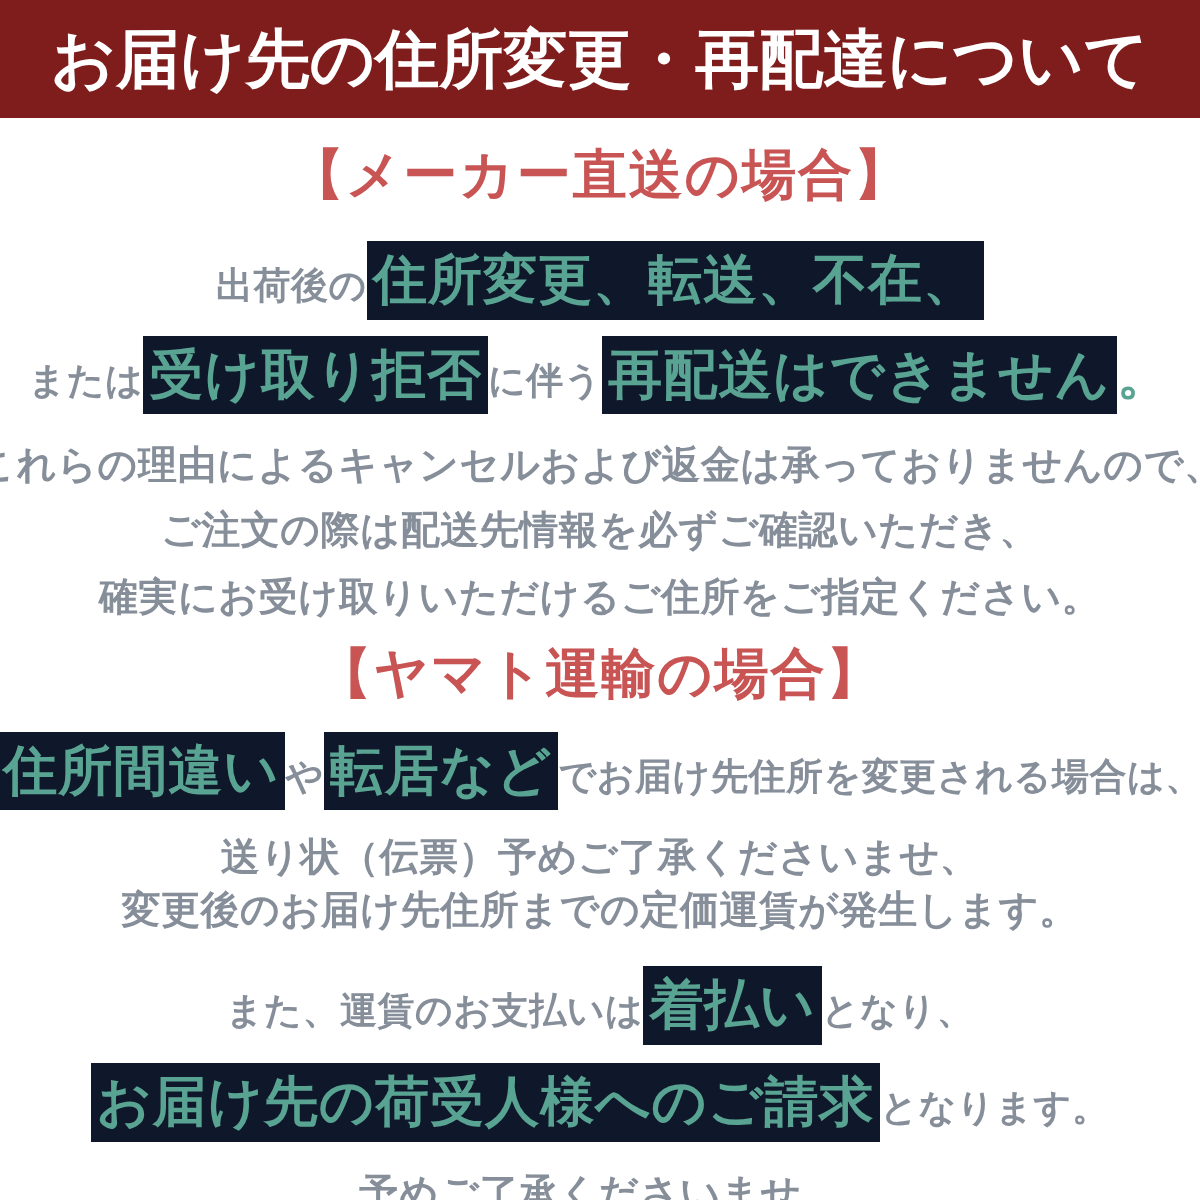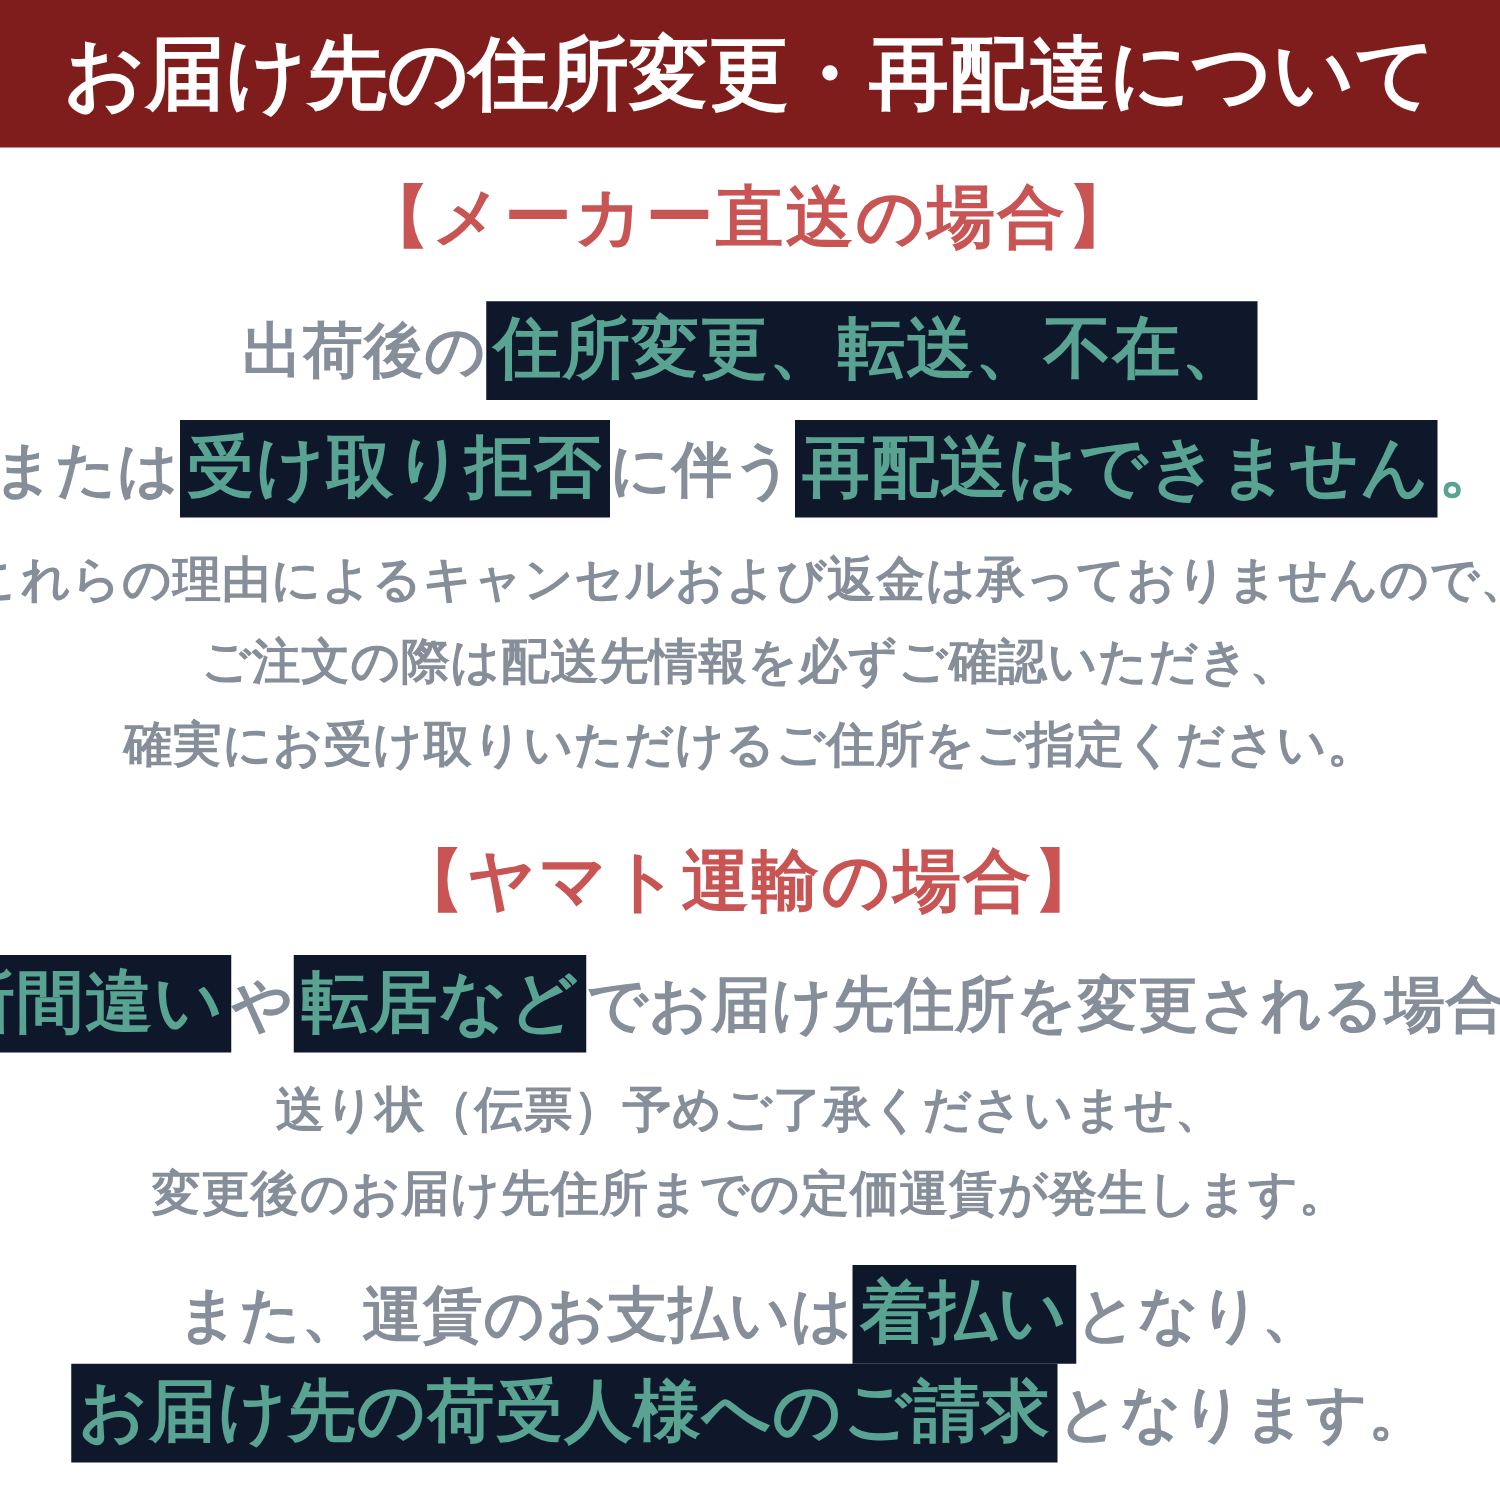--- a/index.html
+++ b/index.html
@@ -53,35 +53,35 @@
     letter-spacing: 1px;
   }
   .hl {
     background: #0f172a;
     padding: 6px 6px 8px 6px;
   }
   .gray {
     color: #868e9a;
     font-weight: 600;
   }
-  .g-inline { font-size: 48px; letter-spacing: 0.5px; }
+  .g-inline { font-size: 37px; letter-spacing: 0.5px; }
   .g-para   { font-size: 39px; letter-spacing: 0.5px; }
   
   .mt-h1   { margin-top: 24px; }
   .mt-l3   { margin-top: 34px; }
   .mt-l4   { margin-top: 16px; }
   .mt-l5   { margin-top: 28px; }
   .mt-l6   { margin-top: 18px; }
   .mt-l7   { margin-top: 20px; }
-  .mt-h2   { margin-top: 52px; }
+  .mt-h2   { margin-top: 20px; }
   .mt-l9   { margin-top: 26px; }
   .mt-l10  { margin-top: 24px; }
-  .mt-l11  { margin-top: 20px; }
+  .mt-l11  { margin-top: 6px; }
   .mt-l12  { margin-top: 32px; }
-  .mt-l13  { }
+  .mt-l13  { margin-top: 18px; }
   .mt-l14  { margin-top: 28px; }
 </style>
 </head>
 <body>
 
 <div class="page">
 
   <div class="banner">
     <span>お届け先の住所変更・再配達について</span>
   </div>

